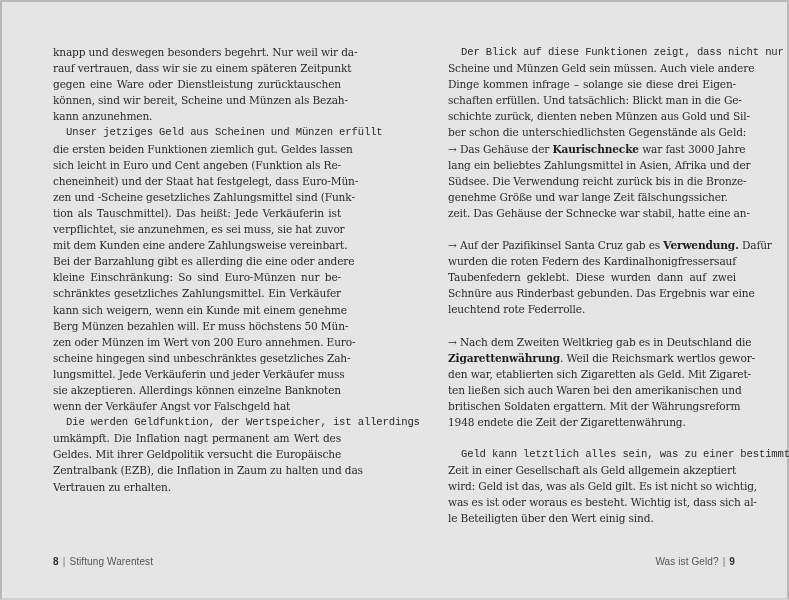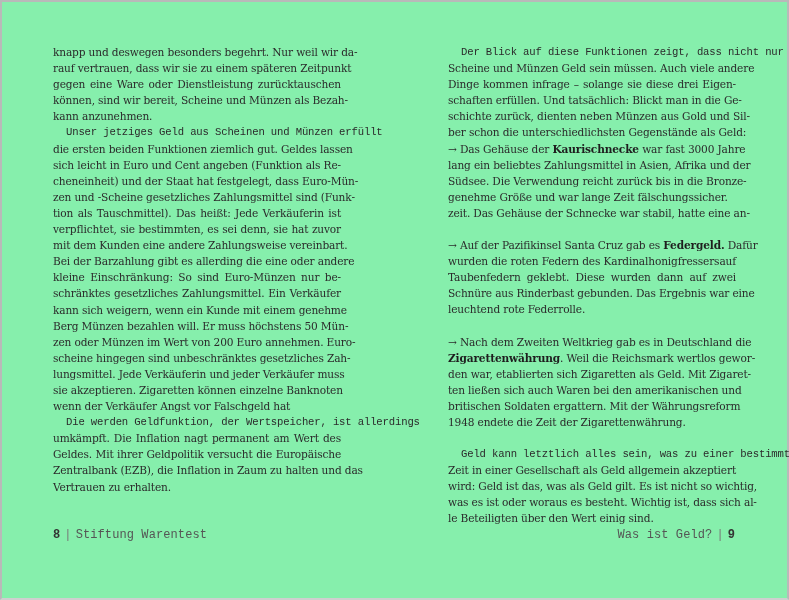--- a/index.html
+++ b/index.html
@@ -9,21 +9,21 @@
     font-family: "DejaVu Serif", "Liberation Serif", serif;
   }
   .spread {
     position: relative;
     width: 789px; height: 600px;
     box-sizing: border-box;
     border-top: 2px solid #b9b9b9;
     border-left: 2px solid #b9b9b9;
     border-right: 2px solid #b9b9b9;
     border-bottom: 2px solid #cfcfcf;
-    background: #86efac;
+    background: #e5e5e5;
   }
   .page {
     position: absolute; top: 0; height: 100%;
   }
   .page.left  { left: 0;   width: 393px; }
   .page.right { left: 393px; width: 392px; }
   .column {
     position: absolute; top: 42px; width: 288px;
     color: #2b2b2b;
     font-size: 10.6px;
@@ -35,23 +35,23 @@
   .para { margin: 0; }
   .para.gap { margin-top: 16px; }
   .line {
     display: block; white-space: nowrap; height: 16.1px;
     text-align: justify; text-align-last: justify;
   }
   .line.last { text-align-last: left; }
   .line.indent { text-indent: 13px; font-family: Liberation Mono, monospace; }
   .bold { font-weight: bold; color: #1e1e1e; }
   .footer {
-    position: absolute; top: 526px;
-    font-family: Liberation Mono, monospace;
-    font-size: 12px; color: #555;
+    position: absolute; top: 554px;
+    font-family: Liberation Sans, sans-serif;
+    font-size: 10px; color: #555;
     letter-spacing: 0.1px;
   }
   .page.left .footer  { left: 51px; }
   .page.right .footer { right: 52px; text-align: left; }
   .footer .pgnum { font-weight: bold; color: #333; }
   .footer .sep { margin: 0 4px; color: #777; }
 </style>
 </head>
 <body>
 
@@ -66,31 +66,31 @@
           <span class="line">können, sind wir bereit, Scheine und Münzen als Bezah-</span>
           <span class="line last">kann anzunehmen.</span>
         </div>
         <div class="para">
           <span class="line indent">Unser jetziges Geld aus Scheinen und Münzen erfüllt</span>
           <span class="line">die ersten beiden Funktionen ziemlich gut. Geldes lassen</span>
           <span class="line">sich leicht in Euro und Cent angeben (Funktion als Re-</span>
           <span class="line">cheneinheit) und der Staat hat festgelegt, dass Euro-Mün-</span>
           <span class="line">zen und -Scheine gesetzliches Zahlungsmittel sind (Funk-</span>
           <span class="line">tion als Tauschmittel). Das heißt: Jede Verkäuferin ist</span>
-          <span class="line">verpflichtet, sie bestimmten, es sei denn, sie hat zuvor</span>
+          <span class="line">verpflichtet, sie anzunehmen, es sei muss, sie hat zuvor</span>
           <span class="line">mit dem Kunden eine andere Zahlungsweise vereinbart.</span>
           <span class="line">Bei der Barzahlung gibt es allerding die eine oder andere</span>
           <span class="line">kleine Einschränkung: So sind Euro-Münzen nur be-</span>
           <span class="line">schränktes gesetzliches Zahlungsmittel. Ein Verkäufer</span>
           <span class="line">kann sich weigern, wenn ein Kunde mit einem genehme</span>
           <span class="line">Berg Münzen bezahlen will. Er muss höchstens 50 Mün-</span>
           <span class="line">zen oder Münzen im Wert von 200 Euro annehmen. Euro-</span>
           <span class="line">scheine hingegen sind unbeschränktes gesetzliches Zah-</span>
           <span class="line">lungsmittel. Jede Verkäuferin und jeder Verkäufer muss</span>
-          <span class="line">sie akzeptieren. Zigaretten können einzelne Banknoten</span>
+          <span class="line">sie akzeptieren. Allerdings können einzelne Banknoten</span>
           <span class="line last">wenn der Verkäufer Angst vor Falschgeld hat</span>
         </div>
         <div class="para">
           <span class="line indent">Die werden Geldfunktion, der Wertspeicher, ist allerdings</span>
           <span class="line">umkämpft. Die Inflation nagt permanent am Wert des</span>
           <span class="line">Geldes. Mit ihrer Geldpolitik versucht die Europäische</span>
           <span class="line">Zentralbank (EZB), die Inflation in Zaum zu halten und das</span>
           <span class="line last">Vertrauen zu erhalten.</span>
         </div>
       </div>
@@ -110,21 +110,21 @@
           <span class="line last">ber schon die unterschiedlichsten Gegenstände als Geld:</span>
         </div>
         <div class="para">
           <span class="line">→ Das Gehäuse der <span class="bold">Kaurischnecke</span> war fast 3000 Jahre</span>
           <span class="line">lang ein beliebtes Zahlungsmittel in Asien, Afrika und der</span>
           <span class="line">Südsee. Die Verwendung reicht zurück bis in die Bronze-</span>
           <span class="line last">genehme Größe und war lange Zeit fälschungssicher.</span>
           <span class="line">zeit. Das Gehäuse der Schnecke war stabil, hatte eine an-</span>
         </div>
         <div class="para gap">
-          <span class="line">→ Auf der Pazifikinsel Santa Cruz gab es <span class="bold">Federgeld.</span> Dafür</span>
+          <span class="line">→ Auf der Pazifikinsel Santa Cruz gab es <span class="bold">Verwendung.</span> Dafür</span>
           <span class="line">wurden die roten Federn des Kardinalhonigfressersauf</span>
           <span class="line">Taubenfedern geklebt. Diese wurden dann auf zwei</span>
           <span class="line">Schnüre aus Rinderbast gebunden. Das Ergebnis war eine</span>
           <span class="line last">leuchtend rote Federrolle.</span>
         </div>
         <div class="para gap">
           <span class="line">→ Nach dem Zweiten Weltkrieg gab es in Deutschland die</span>
           <span class="line"><span class="bold">Zigarettenwährung</span>. Weil die Reichsmark wertlos gewor-</span>
           <span class="line">den war, etablierten sich Zigaretten als Geld. Mit Zigaret-</span>
           <span class="line">ten ließen sich auch Waren bei den amerikanischen und</span>

